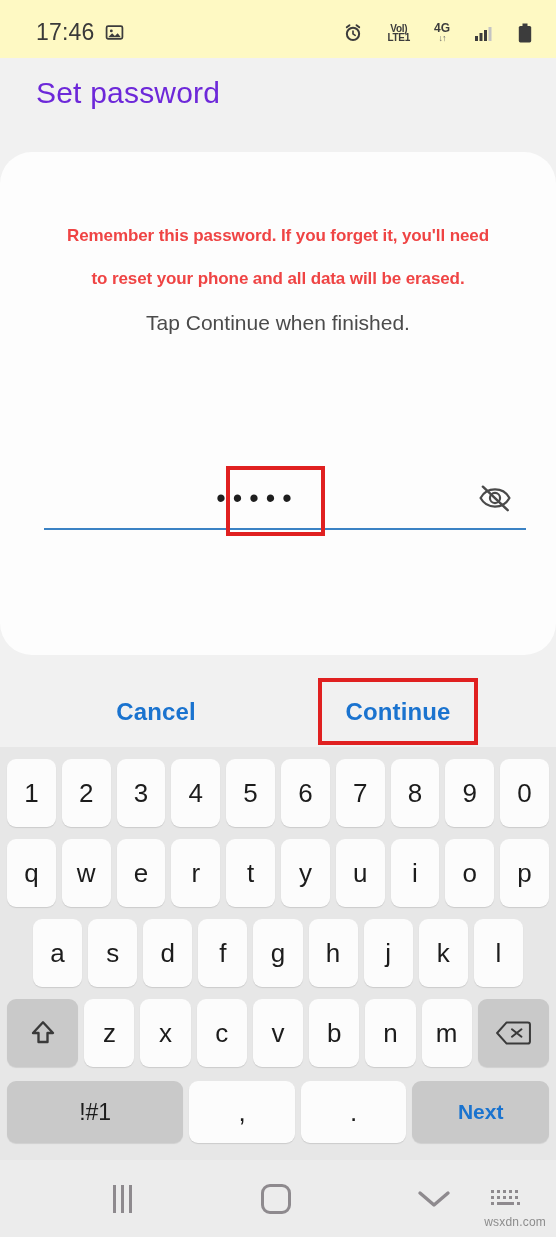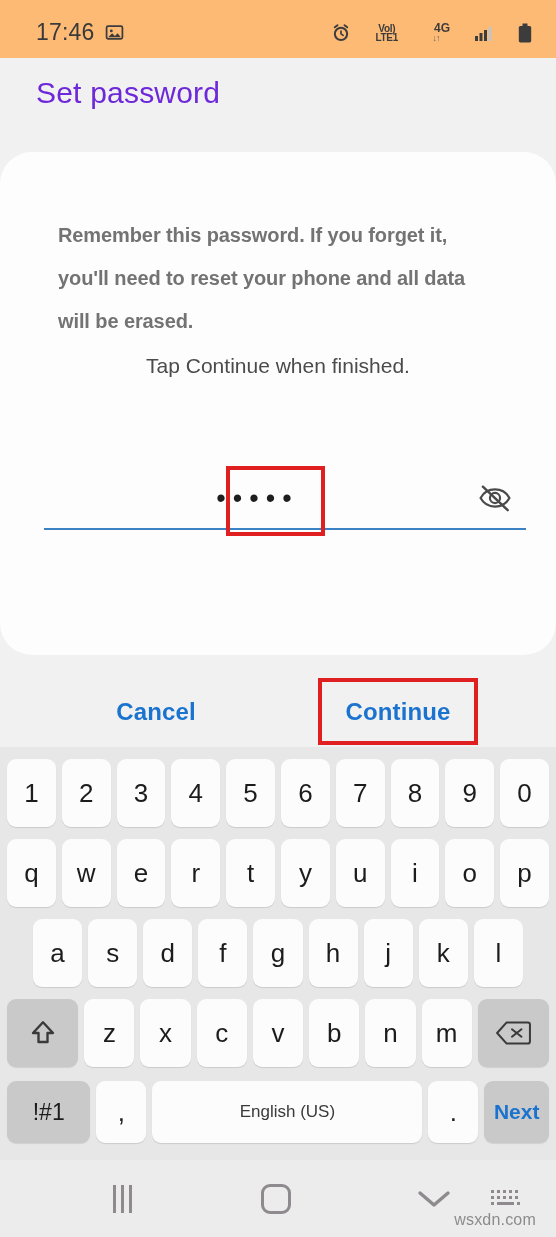--- a/index.html
+++ b/index.html
@@ -9,49 +9,49 @@
     background:#f1f1f1;
     overflow:hidden;
     position:relative;
   }
 
   
   .statusbar{
     height:58px; width:100%;
     display:flex; align-items:center;
     padding:7px 24px 0 36px;
-    background:#fdba74;
+    background:#fef9c3;
   }
   .sb-left{ display:flex; align-items:center; gap:10px; }
   .sb-clock{ font-size:23px; color:#3a3a3a; letter-spacing:0.2px; font-weight:400;}
   .sb-right{ margin-left:auto; display:flex; align-items:center; gap:24px; }
   .sb-ico{ display:flex; align-items:center; justify-content:center; color:#3c3c3c; }
   .volte{ display:flex; flex-direction:column; align-items:center; line-height:9px;
           font-size:10px; font-weight:700; color:#3c3c3c; letter-spacing:-0.3px;}
   .fourg-wrap{ display:flex; flex-direction:column; align-items:center; line-height:10px;}
-  .fourg{ font-size:12px; font-weight:700; color:#3c3c3c;margin-left:12px; }
+  .fourg{ font-size:12px; font-weight:700; color:#3c3c3c; }
   .updown{ font-size:9px; color:#6a6a6a; letter-spacing:-1px; }
 
   
   .title{
     font-size:30px; color:#6d28d9; font-weight:400;
     padding:18px 0 0 36px; letter-spacing:0.2px;
   }
 
   
   .card{
     position:absolute; left:0px; top:152px; width:556px; height:503px;
     background:#fdfdfd; border-radius:32px;
     padding:0 42px;
     display:flex; flex-direction:column; align-items:center;
   }
   .warn{
     margin-top:62px;
-    text-align:left; color:#737373;
-    font-size:20px; font-weight:700; line-height:43px;
+    text-align:center; color:#ef4444;
+    font-size:17px; font-weight:700; line-height:43px;
     letter-spacing:-0.1px;
     max-width:440px;
   }
   .hint{
     margin-top:11px; text-align:center;
     color:#4b4b4b; font-size:21px; font-weight:400;
   }
   .pwd-row{
     position:absolute; left:44px; top:466px; width:482px; height:64px;
     display:flex; align-items:center;
@@ -123,22 +123,22 @@
   .nav-item{ position:absolute; top:0; height:77px; display:flex; align-items:center; justify-content:center; }
   #nav-recents{ left:86px; width:72px; }
   #nav-home{ left:240px; width:72px; }
   #nav-back{ left:398px; width:72px; }
   #nav-kbd{ left:470px; width:72px; }
   .recents-bars{ display:flex; gap:5px; }
   .recents-bars i{ display:block; width:3px; height:28px; background:#8e8a8e; }
   .home-sq{ width:30px; height:30px; border:3px solid #8e8a8e; border-radius:9px; }
 
   .watermark{
-    position:absolute; right:20px; bottom:8px;
-    font-size:16px; color:#8c8c8c; letter-spacing:0.2px;
+    position:absolute; right:10px; bottom:8px;
+    font-size:12px; color:#8c8c8c; letter-spacing:0.2px;
   }
 </style>
 </head>
 <body>
 
 <div class="statusbar">
   <div class="sb-left">
     <span class="sb-clock">17:46</span>
     <span class="sb-ico">
       <svg width="19" height="19" viewBox="0 0 24 24">
@@ -265,21 +265,20 @@
       <svg width="36" height="26" viewBox="0 0 34 24">
           <path d="M11 2h20a2 2 0 012 2v16a2 2 0 01-2 2H11L2 12z" fill="none" stroke="#3a3a3a" stroke-width="1.9" stroke-linejoin="round"></path>
           <path d="M16 8.5l9 7M25 8.5l-9 7" stroke="#3a3a3a" stroke-width="1.9" stroke-linecap="round"></path>
         </svg>
     </div>
   </div>
 
   <div class="krow r5">
     <div class="key mod k-sym">!#1</div>
     <div class="key k-comma">,</div>
-    <div class="key k-space">English (US)</div>
     <div class="key k-period">.</div>
     <div class="key mod k-next">Next</div>
   </div>
 </div>
 
 <div class="navbar">
   <div class="nav-item" id="nav-recents">
     <span class="recents-bars">
         <i></i>
         <i></i>

